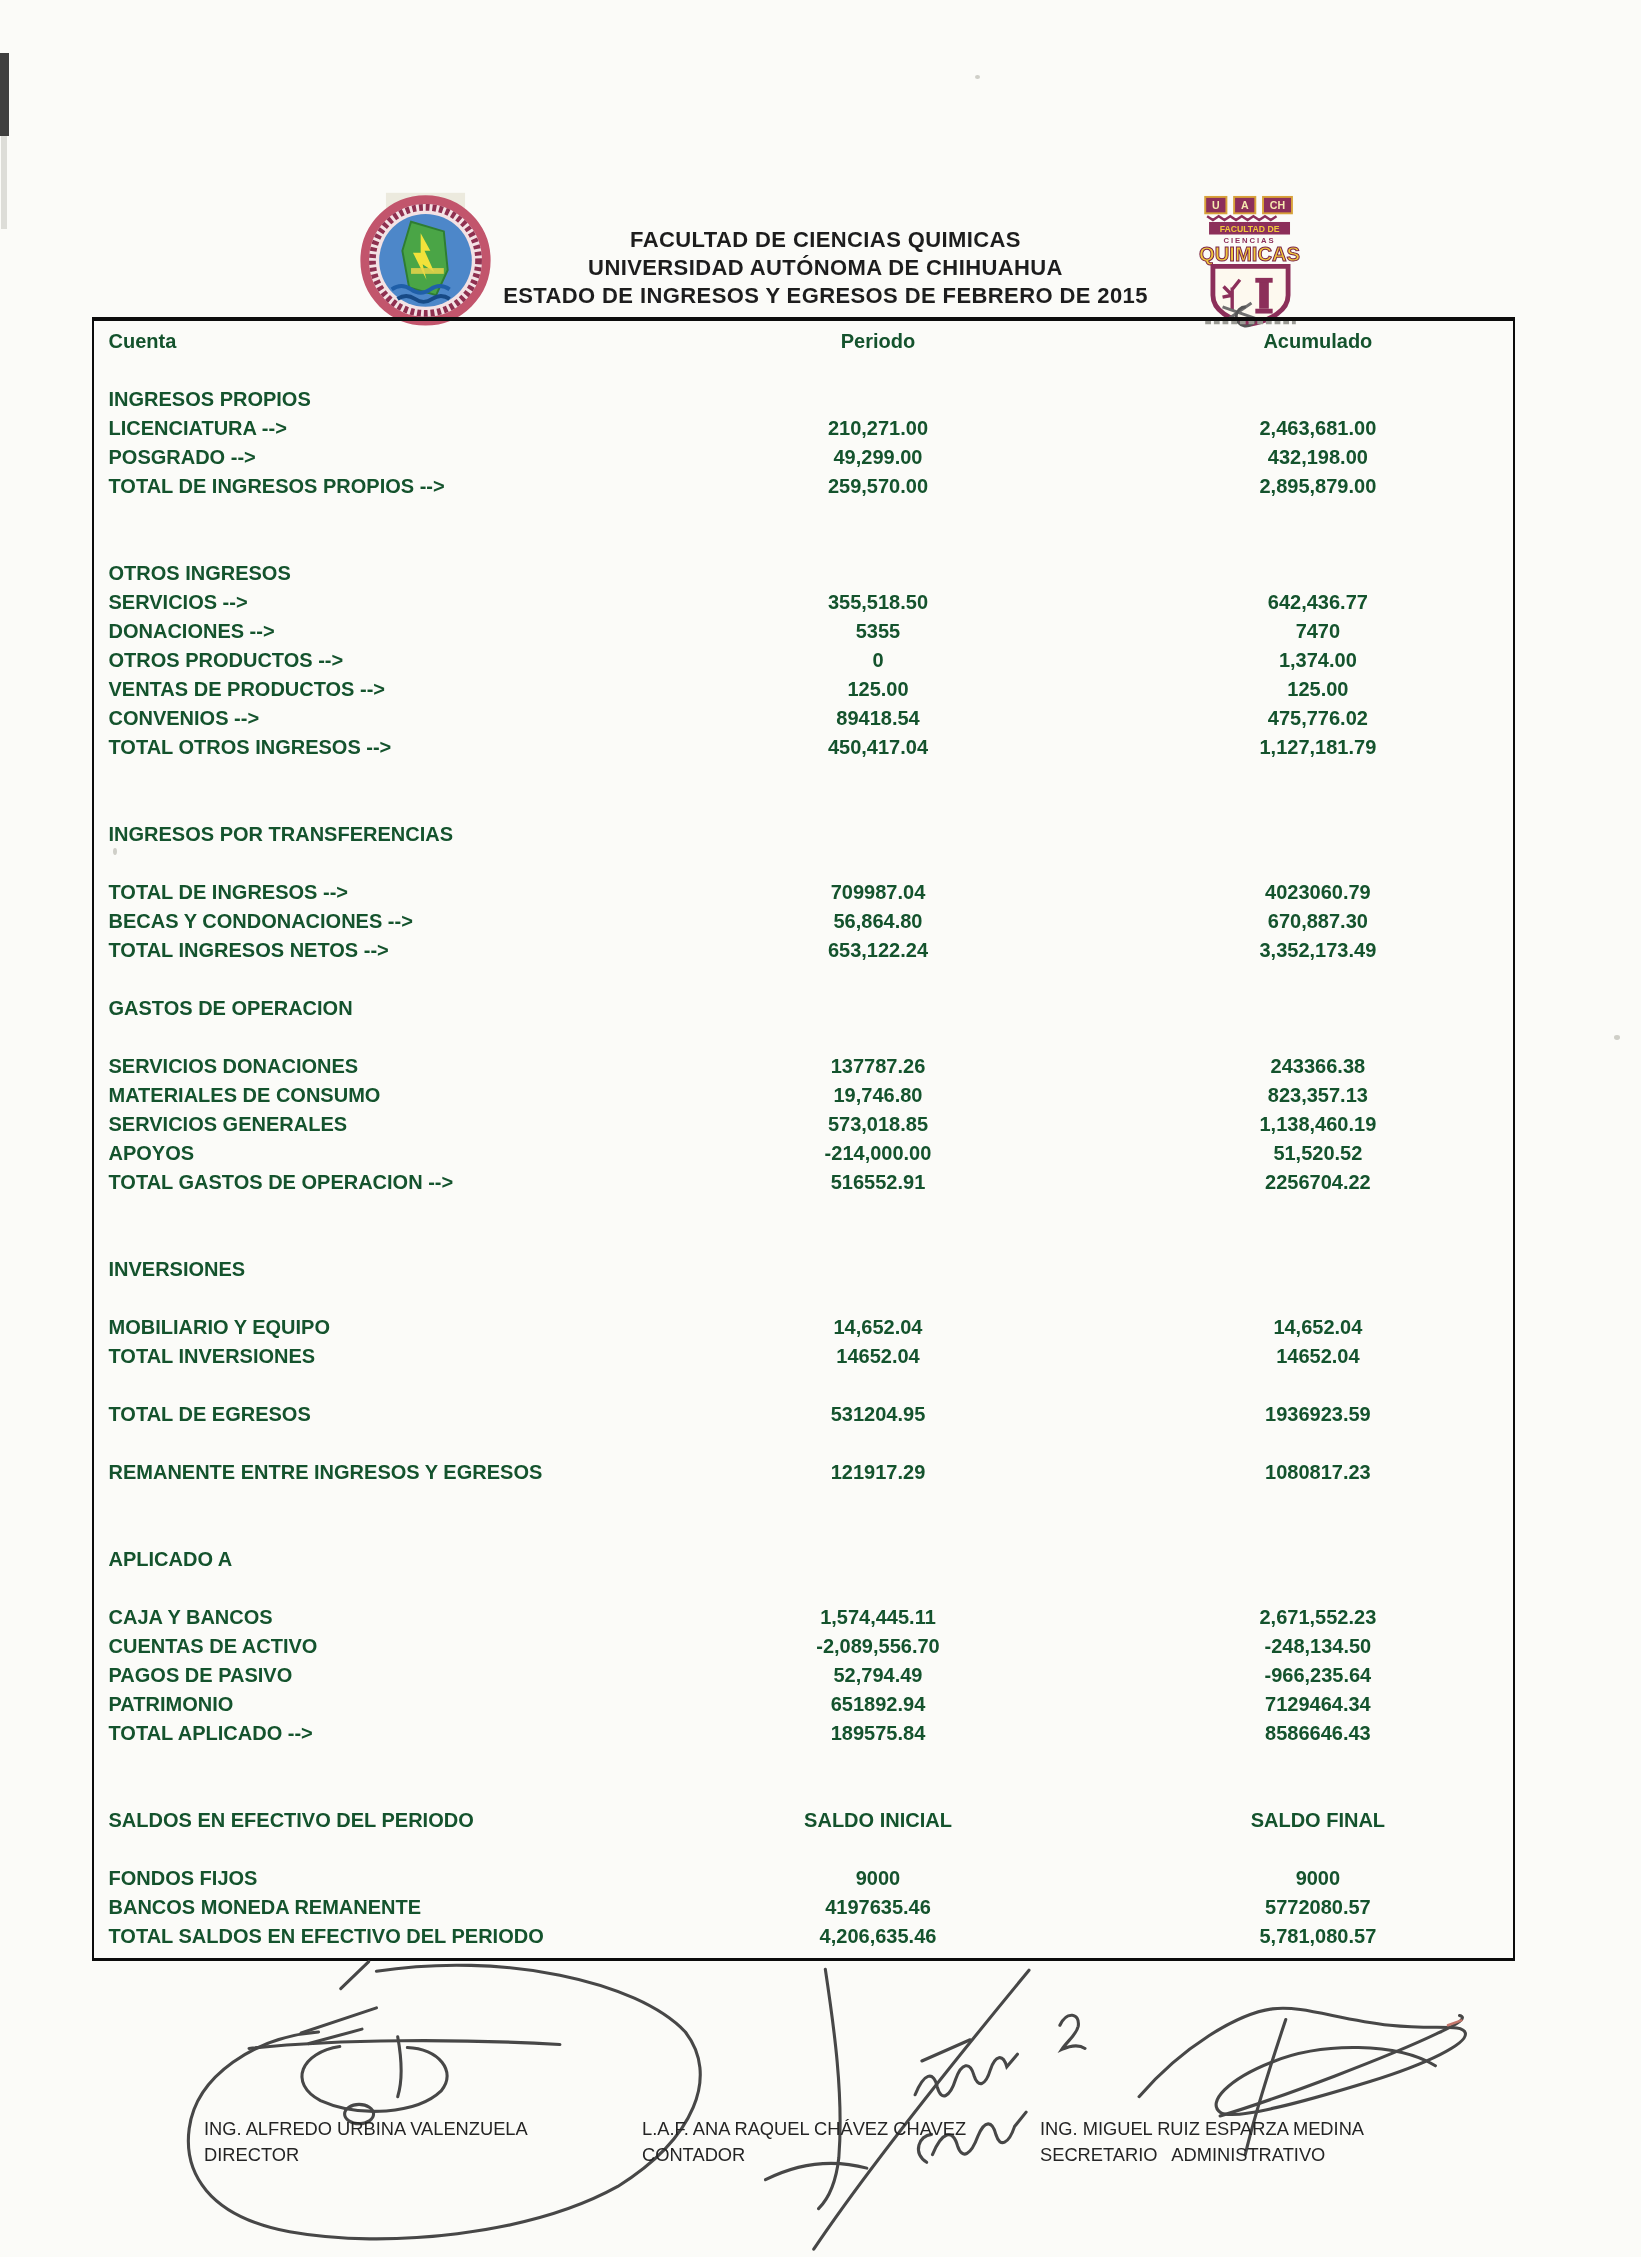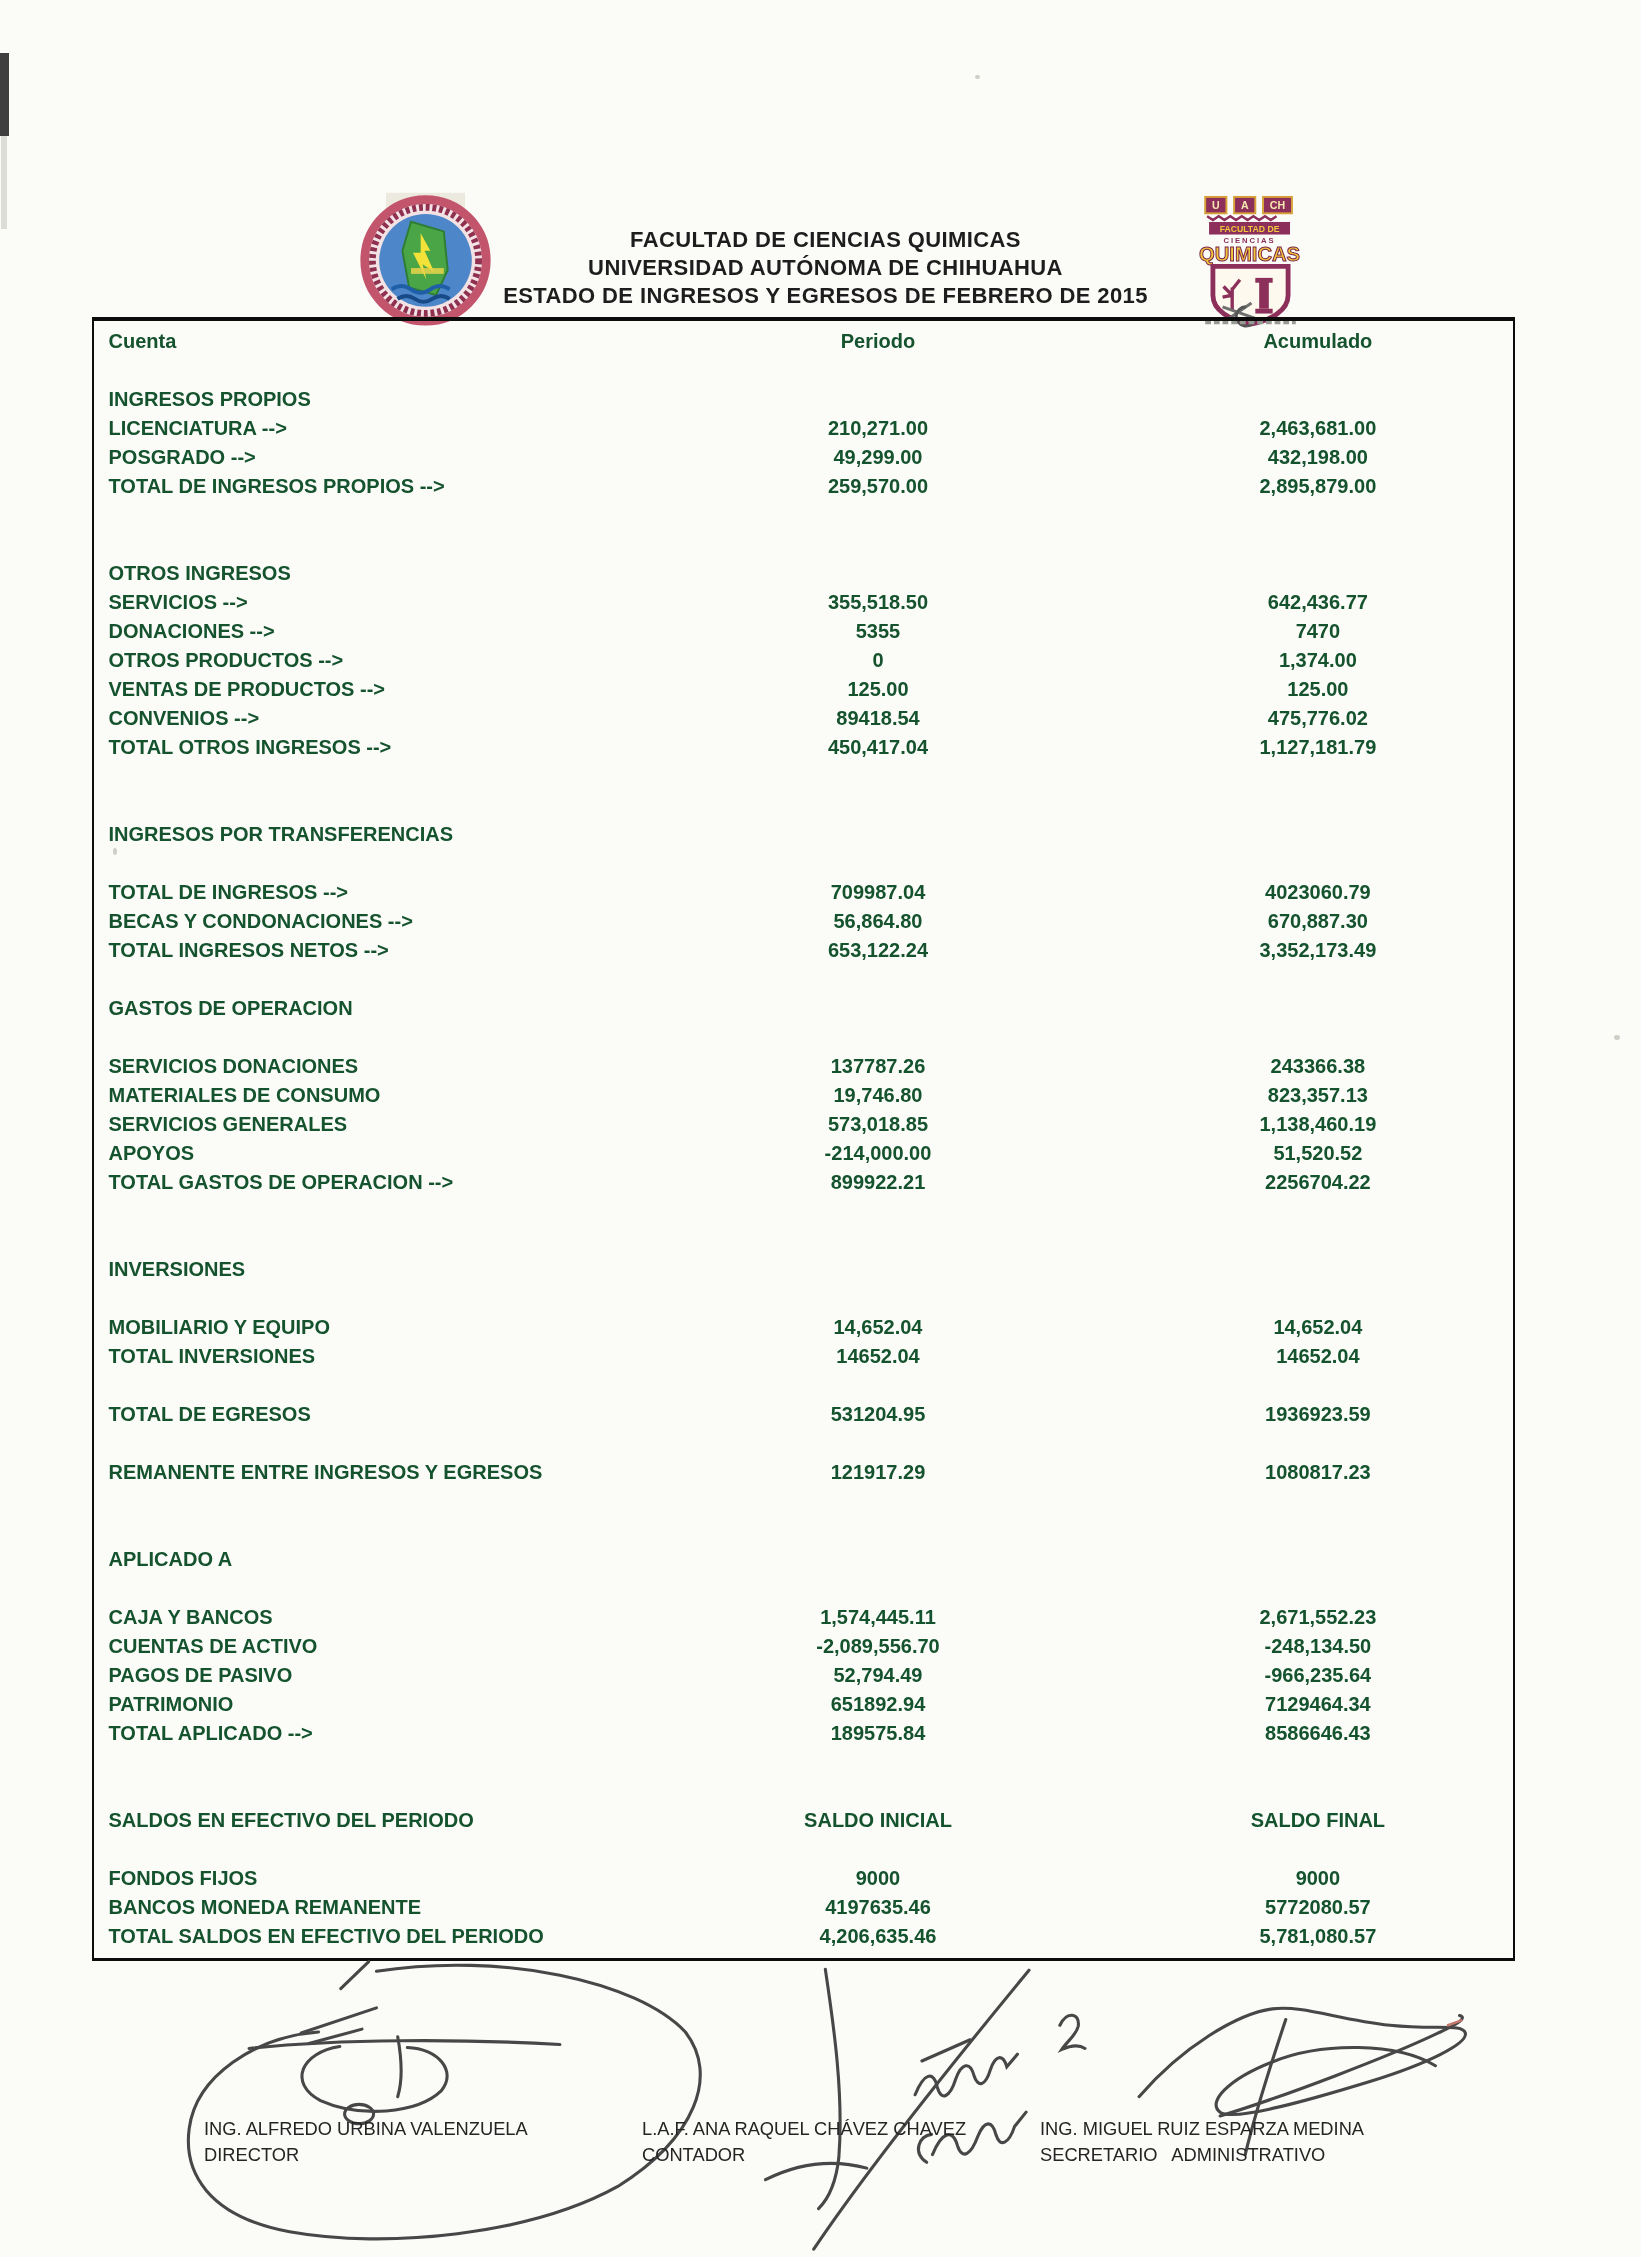--- a/index.html
+++ b/index.html
@@ -233,21 +233,21 @@
         <div class="c-periodo">573,018.85</div>
         <div class="c-acum">1,138,460.19</div>
       </div>
       <div class="row item">
         <div class="c-label">APOYOS</div>
         <div class="c-periodo">-214,000.00</div>
         <div class="c-acum">51,520.52</div>
       </div>
       <div class="row total">
         <div class="c-label">TOTAL GASTOS DE OPERACION --&gt;</div>
-        <div class="c-periodo">899922.21</div>
+        <div class="c-periodo">516552.91</div>
         <div class="c-acum">2256704.22</div>
       </div>
       <div class="row blank">
         <div class="c-label"></div>
         <div class="c-periodo"></div>
         <div class="c-acum"></div>
       </div>
       <div class="row blank">
         <div class="c-label"></div>
         <div class="c-periodo"></div>

